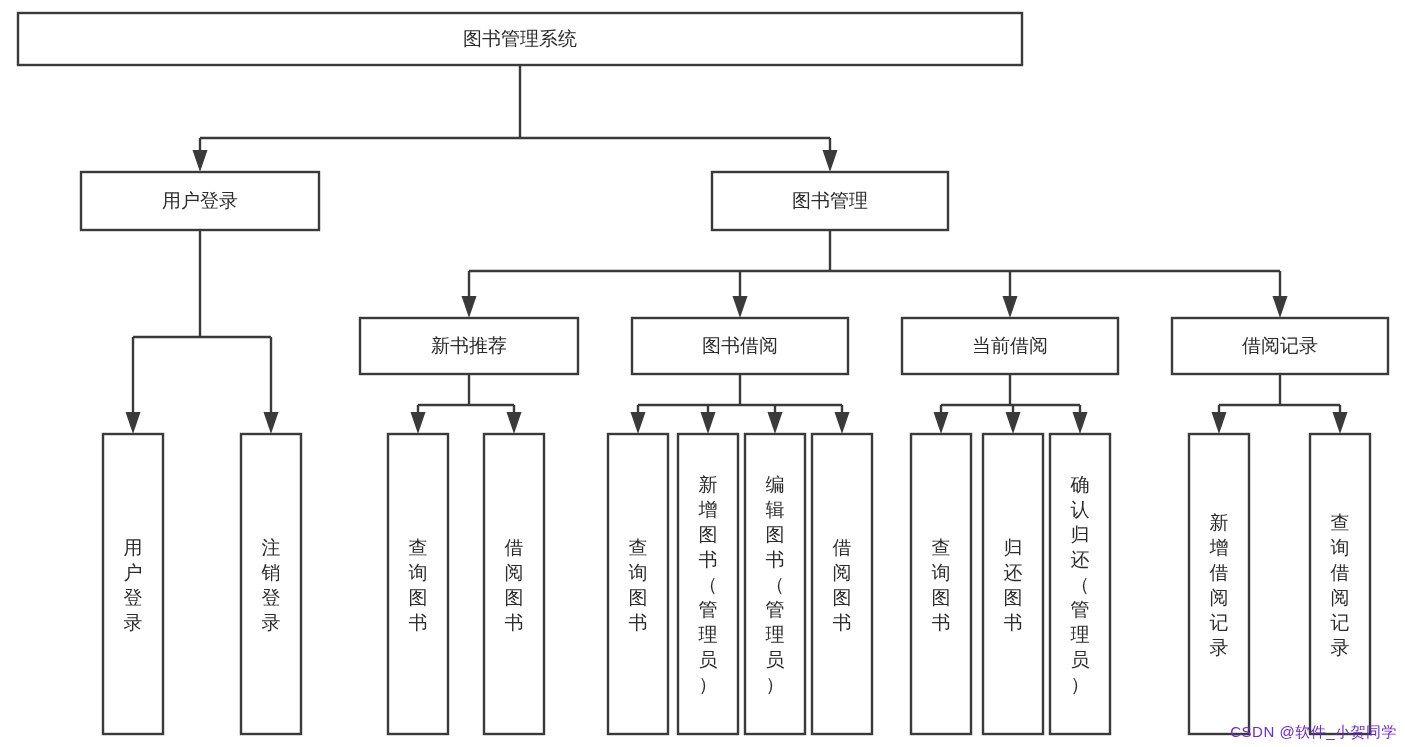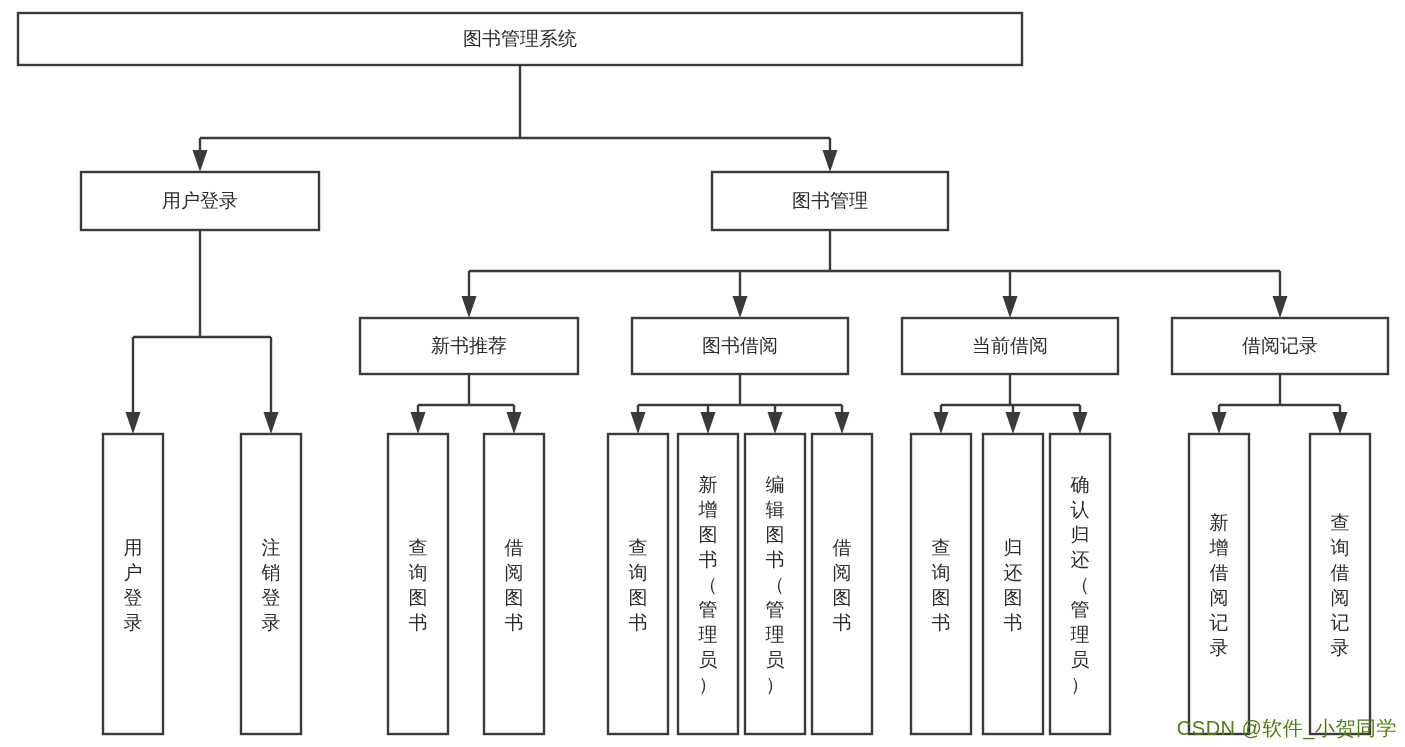--- a/index.html
+++ b/index.html
@@ -52,22 +52,22 @@
     font-family: "Liberation Sans", "DejaVu Sans", sans-serif;
     font-size: 19px;
     fill: #2b2b2b;
     text-anchor: middle;
   }
   .watermark {
     position: absolute;
     right: 8px;
     bottom: 5px;
     font-family: "Liberation Sans", "DejaVu Sans", sans-serif;
-    font-size: 20px;
-    color: #4d7c0f;
+    font-size: 15px;
+    color: #6d28d9;
     white-space: nowrap;
     letter-spacing: 0.5px;
   }
 </style>
 </head>
 <body>
 
 <div id="diagram-root">
   <svg id="tree-svg" viewBox="0 0 1405 747">
     <g id="connector-layer">

